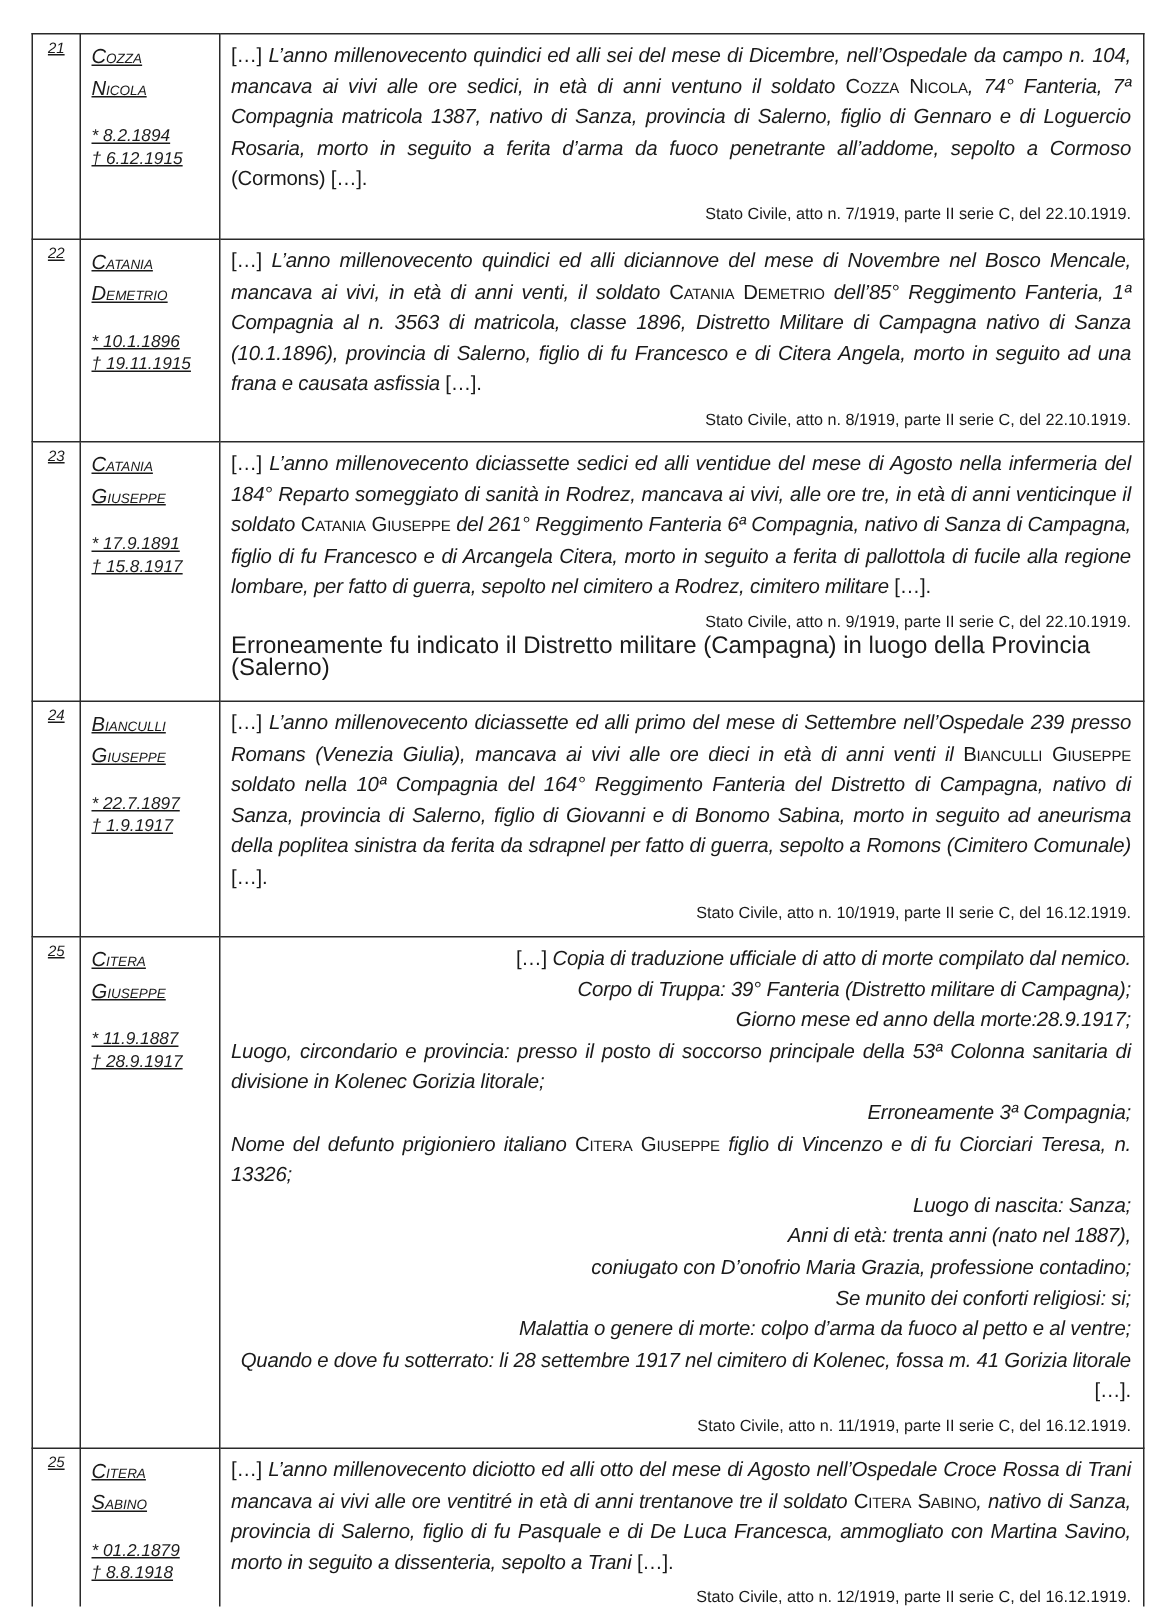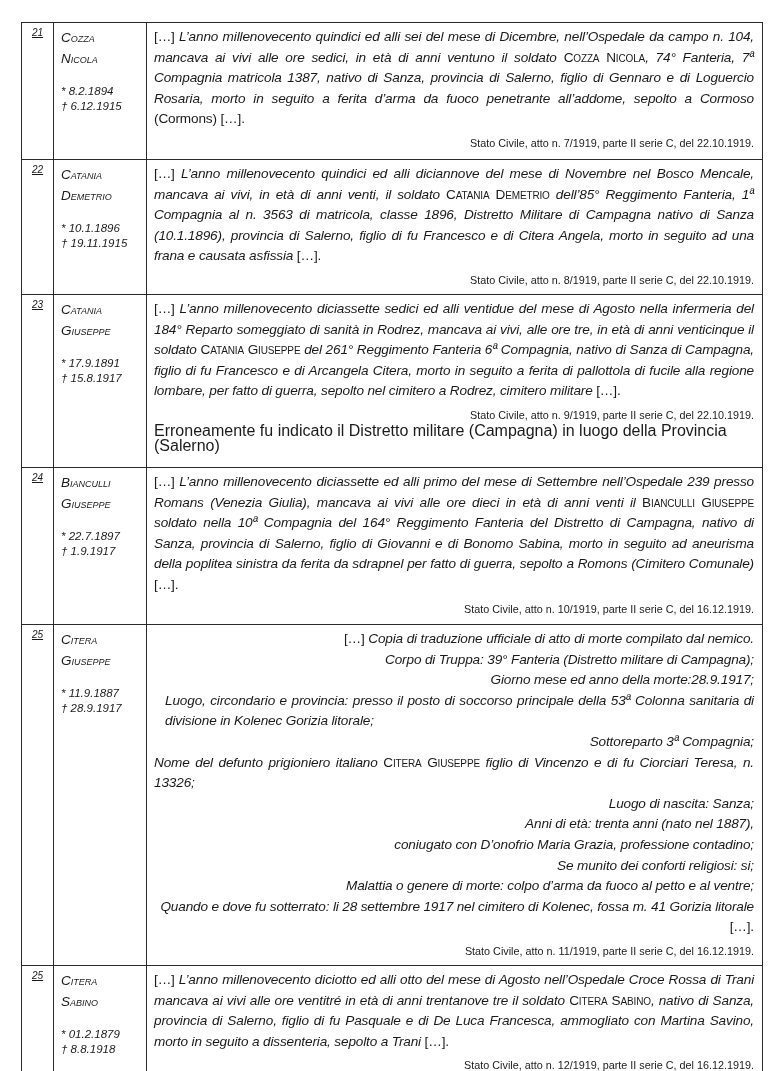--- a/index.html
+++ b/index.html
@@ -13,21 +13,21 @@
     }
     td {
       border: 1.5px solid #2a2a2a; vertical-align: top; padding: 0;
     }
     col.c-num { width: 32px; }
     col.c-name { width: 93px; }
     col.c-text { width: 616px; }
     .num {
       font-style: italic; font-size: 10px; text-align: center; padding-top: 4px; text-decoration: underline;
     }
-    .name { padding: 4px 6px 0 7px; }
+    .name { padding: 4px 6px 0 7px; text-decoration: underline; }
     .name .n {
       font-style: italic; font-variant: small-caps; font-size: 13.5px; line-height: 21px;
       display: block;
     }
     .name .dates { margin-top: 15px; font-style: italic; font-size: 11.5px; line-height: 15px; }
     .name .dates span { display: block; }
     .text { padding: 4px 8px 6px 7px; }
     .body {
       font-style: italic; font-size: 13.6px; line-height: 20.6px; text-align: justify;
       letter-spacing: -0.15px;
@@ -135,22 +135,22 @@
       <div class="dates">
         <span>* 11.9.1887</span>
         <span>† 28.9.1917</span>
       </div>
     </td>
     <td class="text">
       <div class="body">
               <span class="line"><span class="up">[…] </span><span>Copia di traduzione ufficiale di atto di morte compilato dal nemico.</span></span>
               <span class="line"><span>Corpo di Truppa: 39° Fanteria (Distretto militare di Campagna);</span></span>
               <span class="line"><span>Giorno mese ed anno della morte:28.9.1917;</span></span>
-              <span class="line" style="text-align: justify; margin-left: 11px;"><span>Luogo, circondario e provincia: presso il posto di soccorso principale della 53ª Colonna sanitaria di divisione in Kolenec Gorizia litorale;</span></span>
-              <span class="line"><span>Sottoreparto 3ª Compagnia;</span></span>
+              <span class="line" style="text-align: justify;"><span>Luogo, circondario e provincia: presso il posto di soccorso principale della 53ª Colonna sanitaria di divisione in Kolenec Gorizia litorale;</span></span>
+              <span class="line"><span>Erroneamente 3ª Compagnia;</span></span>
               <span class="line" style="text-align: justify;"><span>Nome del defunto prigioniero italiano </span><span class="up sc">Citera Giuseppe</span><span> figlio di Vincenzo e di fu Ciorciari Teresa, n. 13326;</span></span>
               <span class="line"><span>Luogo di nascita: Sanza;</span></span>
               <span class="line"><span>Anni di età: trenta anni (nato nel 1887),</span></span>
               <span class="line"><span>coniugato con D’onofrio Maria Grazia, professione contadino;</span></span>
               <span class="line"><span>Se munito dei conforti religiosi: si;</span></span>
               <span class="line"><span>Malattia o genere di morte: colpo d’arma da fuoco al petto e al ventre;</span></span>
               <span class="line"><span>Quando e dove fu sotterrato: li 28 settembre 1917 nel cimitero di Kolenec, fossa m. 41 Gorizia litorale </span><span class="up">[…].</span></span>
             </div>
       <div class="ref">Stato Civile, atto n. 11/1919, parte II serie C, del 16.12.1919.</div>
 

